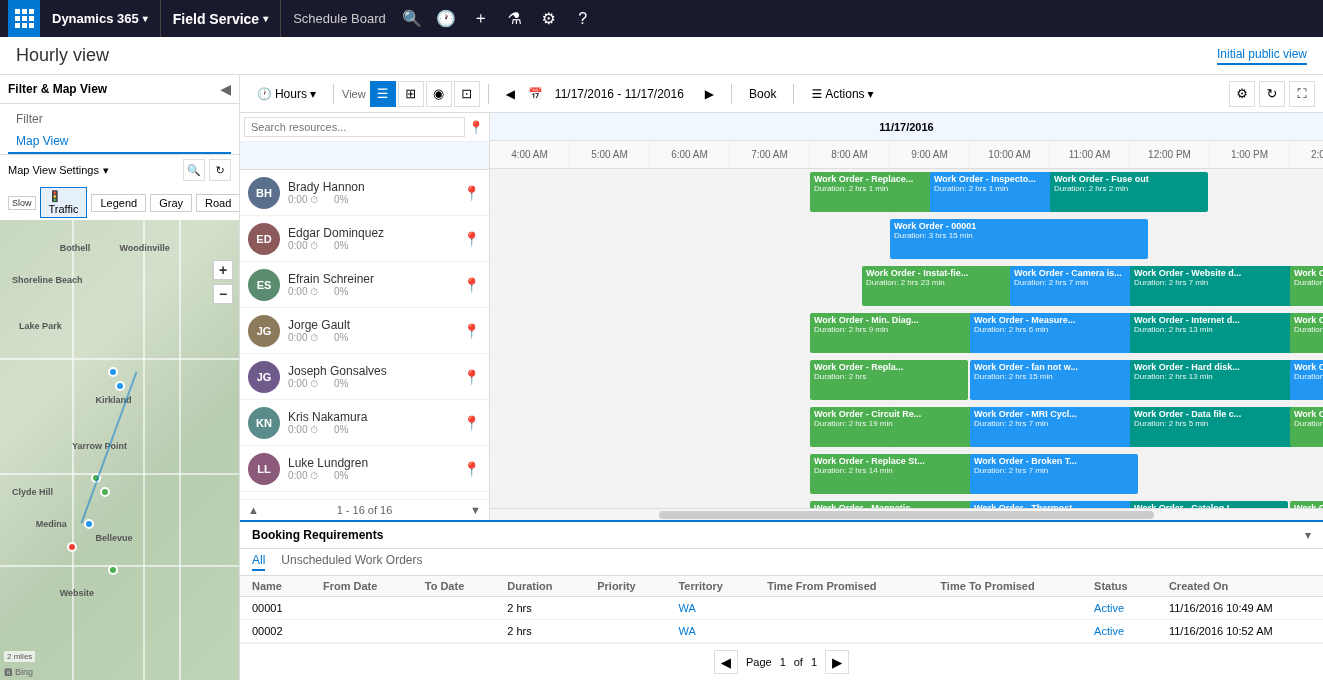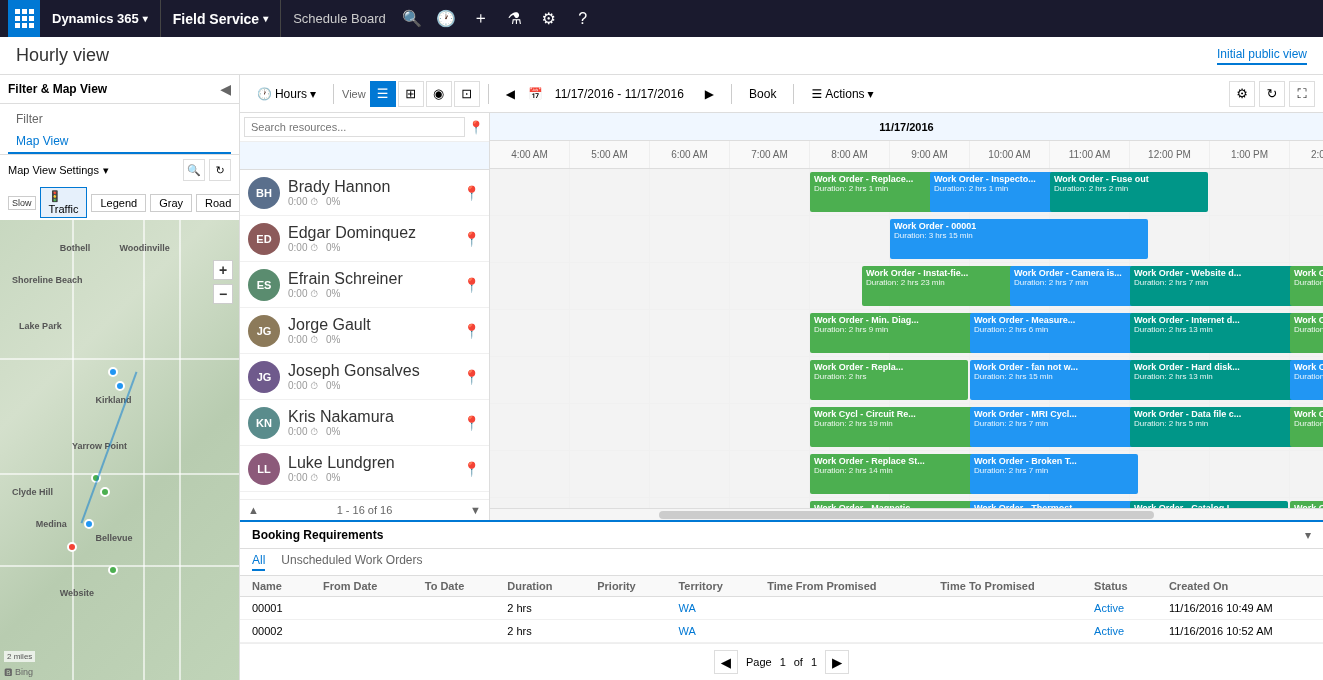--- a/index.html
+++ b/index.html
@@ -69,22 +69,22 @@
 
     
     .resource-list { width: 250px; min-width: 250px; background: #fff; border-right: 1px solid #ddd; display: flex; flex-direction: column; overflow: hidden; }
     .resource-search { padding: 4px; border-bottom: 1px solid #eee; display: flex; align-items: center; }
     .resource-search input { flex: 1; border: 1px solid #ddd; padding: 3px 6px; font-size: 11px; }
     .resource-search-icon { font-size: 13px; color: #0078d4; margin-left: 4px; }
     .resource-items { flex: 1; overflow-y: auto; }
     .resource-item { display: flex; align-items: center; padding: 6px 8px; border-bottom: 1px solid #f0f0f0; min-height: 46px; }
     .resource-avatar { width: 32px; height: 32px; border-radius: 50%; background: #888; margin-right: 8px; flex-shrink: 0; overflow: hidden; display: flex; align-items: center; justify-content: center; color: #fff; font-size: 11px; font-weight: bold; }
     .resource-info { flex: 1; }
-    .resource-name { font-size: 16px; color: #333; font-weight: 500; }
-    .resource-meta { font-size: 10px; color: #999; display: flex; gap: 8px; }
+    .resource-name { font-size: 12px; color: #333; font-weight: 500; }
+    .resource-meta { font-size: 10px; color: #999; display: flex; gap: 16px; }
     .resource-pin { font-size: 14px; color: #0078d4; margin-left: 4px; cursor: pointer; }
     .resource-pagination { display: flex; align-items: center; justify-content: space-between; padding: 4px 8px; border-top: 1px solid #eee; font-size: 11px; color: #666; }
 
     
     .calendar-grid { flex: 1; overflow: hidden; display: flex; flex-direction: column; }
     .time-header { display: flex; background: #f9f9f9; border-bottom: 1px solid #ddd; height: 28px; flex-shrink: 0; position: relative; }
     .time-slot-header { font-size: 10px; color: #666; text-align: center; border-right: 1px solid #eee; flex-shrink: 0; display: flex; align-items: center; justify-content: center; }
     .calendar-body { flex: 1; overflow: auto; position: relative; }
     .calendar-row { display: flex; border-bottom: 1px solid #f0f0f0; min-height: 46px; align-items: stretch; }
     .time-cell { flex-shrink: 0; border-right: 1px solid #f0f0f0; min-height: 46px; }
@@ -550,21 +550,21 @@
                   <div class="time-cell" style="width: 80px; min-width: 80px; min-height: 46px;"></div>
                   <div class="time-cell" style="width: 80px; min-width: 80px; min-height: 46px;"></div>
                   <div class="time-cell" style="width: 80px; min-width: 80px; min-height: 46px;"></div>
                   <div class="time-cell" style="width: 80px; min-width: 80px; min-height: 46px;"></div>
                   <div class="time-cell" style="width: 80px; min-width: 80px; min-height: 46px;"></div>
                   <div class="time-cell" style="width: 80px; min-width: 80px; min-height: 46px;"></div>
                   <div class="time-cell" style="width: 80px; min-width: 80px; min-height: 46px;"></div>
                   <div class="time-cell" style="width: 80px; min-width: 80px; min-height: 46px;"></div>
                   <div class="time-cell" style="width: 80px; min-width: 80px; min-height: 46px;"></div>
                   <div class="event-block event-green" style="left: 320px; width: 183.6px; top: 3px; height: 40px;">
-      <div class="event-title">Work Cycl - Circuit Re...</div>
+      <div class="event-title">Work Order - Circuit Re...</div>
       <div class="event-duration">Duration: 2 hrs 19 min</div>
     </div>
                   <div class="event-block event-blue" style="left: 480px; width: 167.6px; top: 3px; height: 40px;">
       <div class="event-title">Work Order - MRI Cycl...</div>
       <div class="event-duration">Duration: 2 hrs 7 min</div>
     </div>
                   <div class="event-block event-teal" style="left: 640px; width: 164.4px; top: 3px; height: 40px;">
       <div class="event-title">Work Order - Data file c...</div>
       <div class="event-duration">Duration: 2 hrs 5 min</div>
     </div>

